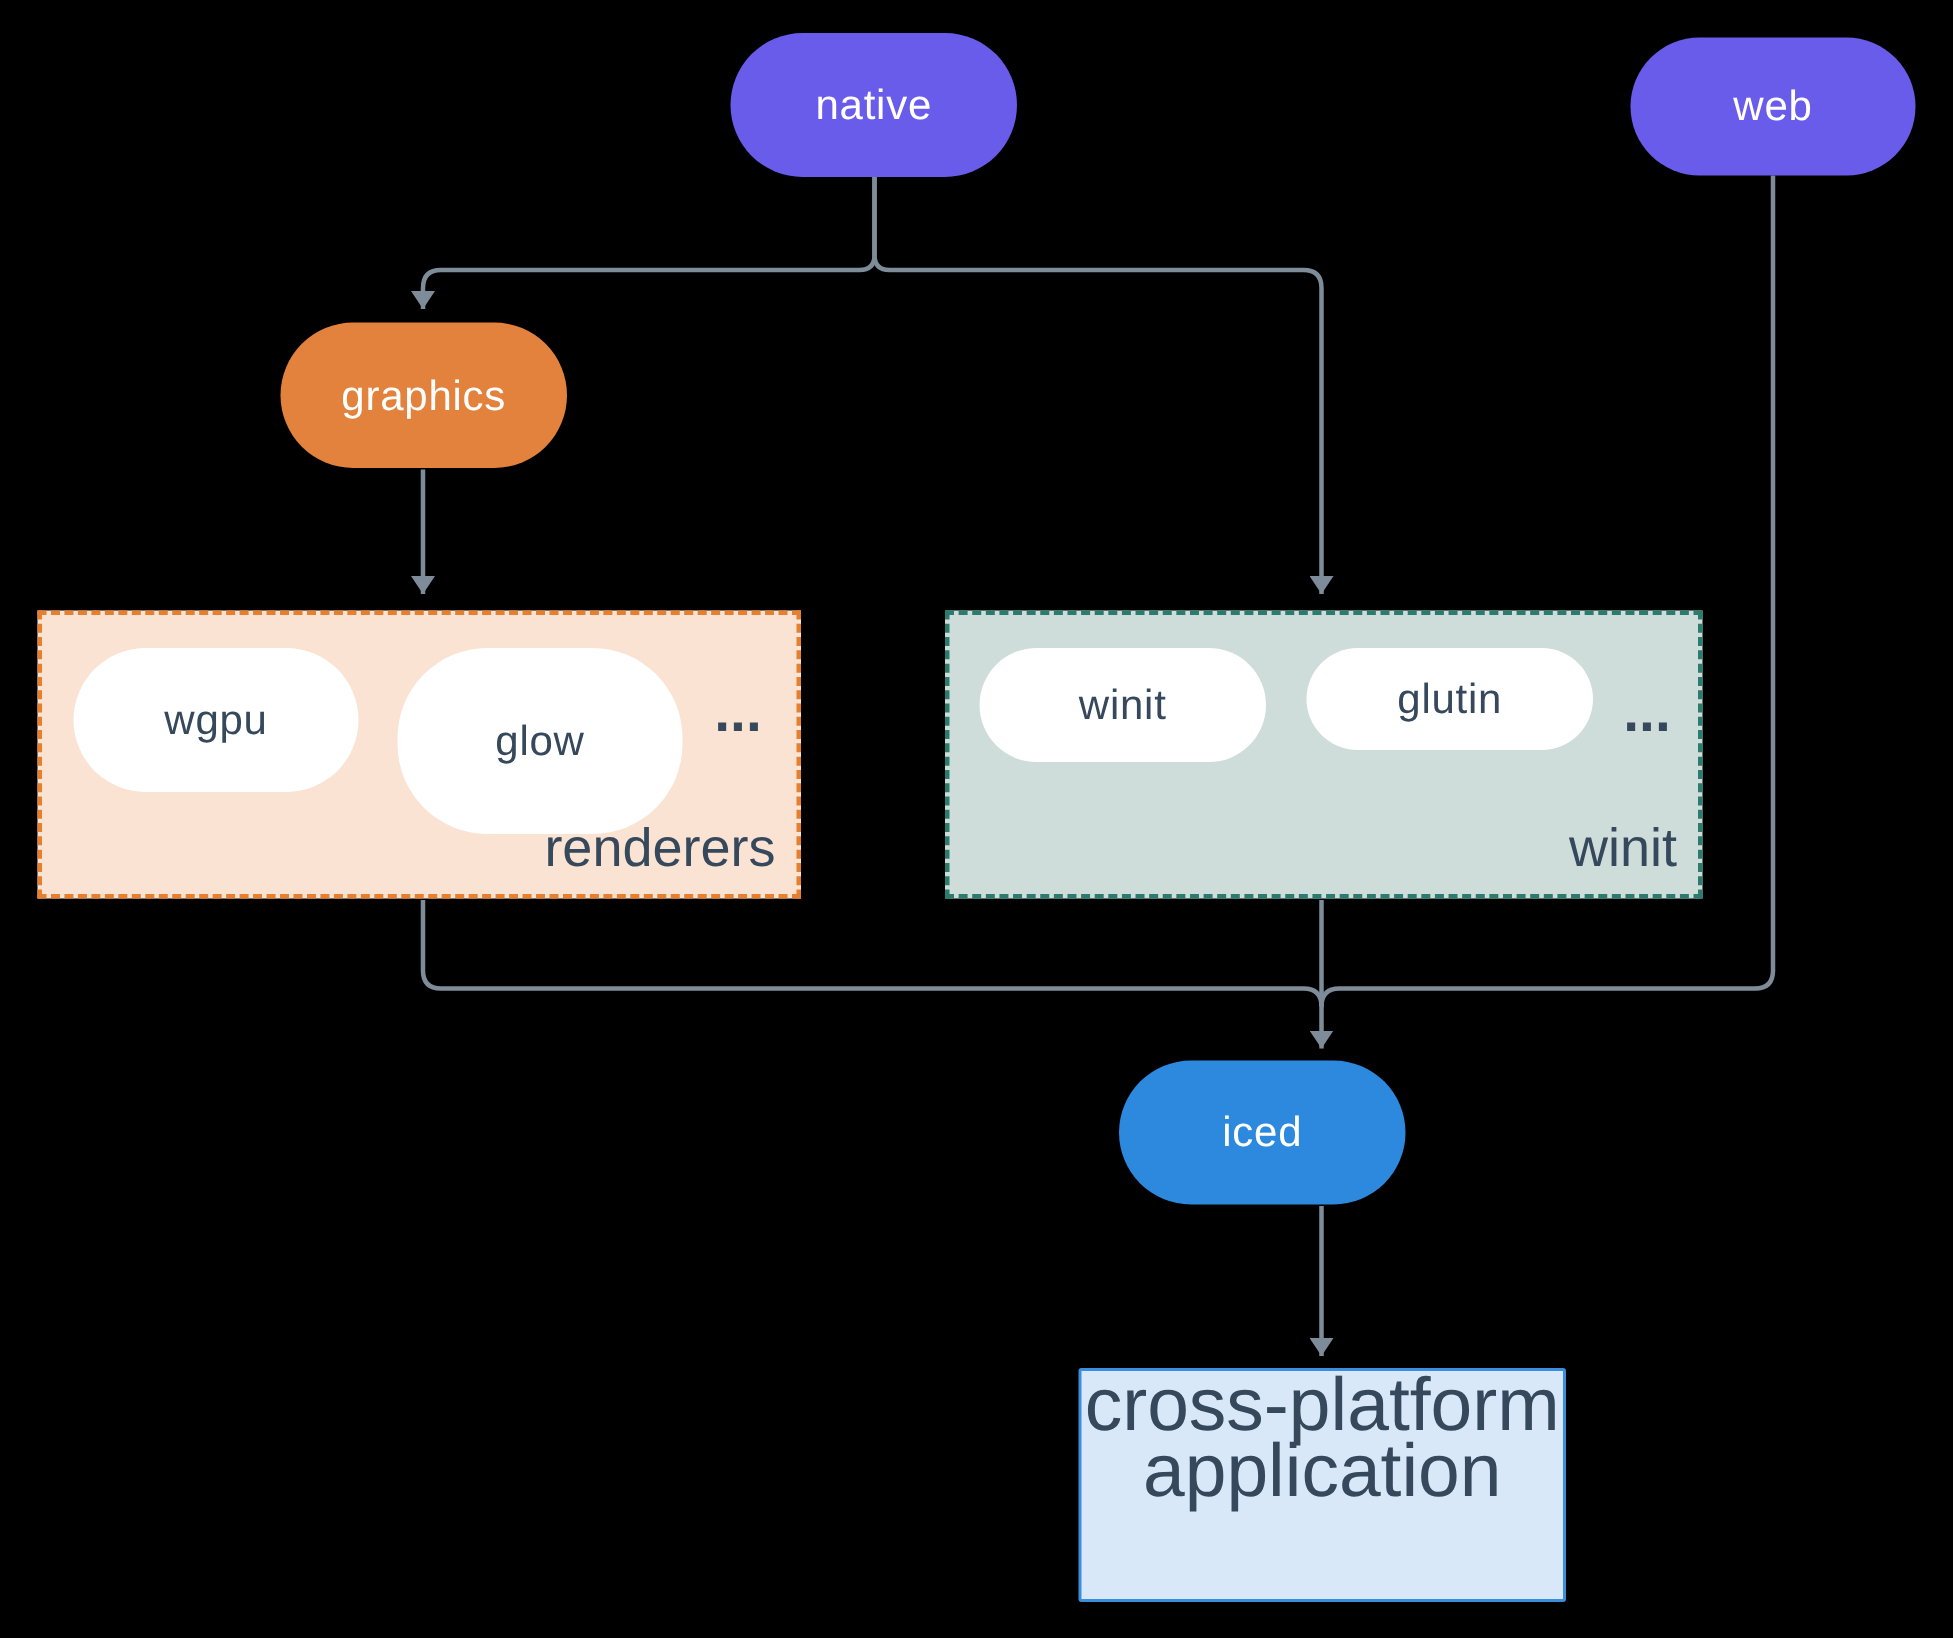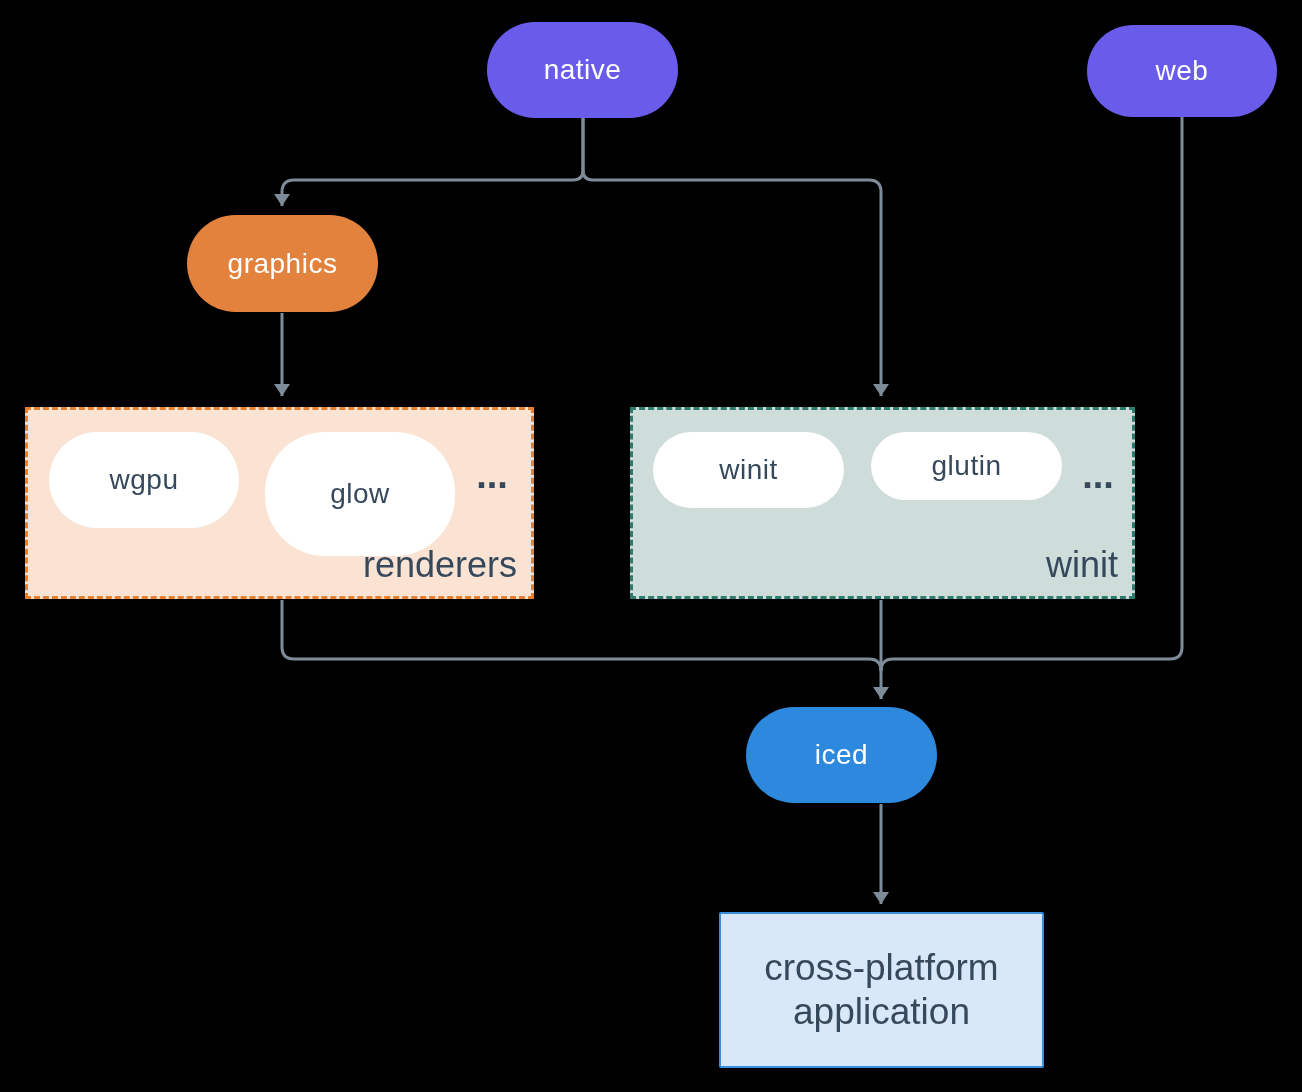--- a/index.html
+++ b/index.html
@@ -73,23 +73,22 @@
   }
   .app-box {
     position: absolute;
     box-sizing: border-box;
     background: var(--app-fill, #D8E8F8);
     border: 2px solid var(--app-border, #3B8EDD);
     border-radius: 2px;
     display: flex;
     flex-direction: column;
     align-items: center;
-    justify-content: center;
     color: var(--ink, #3A4B5E);
-    font-size: 37px;
+    font-size: 50px;
     line-height: 44px;
   }
 </style>
 </head>
 <body>
 
 <div class="canvas">
 
   <svg class="edges" viewBox="0 0 1302 1092">
     <defs>

